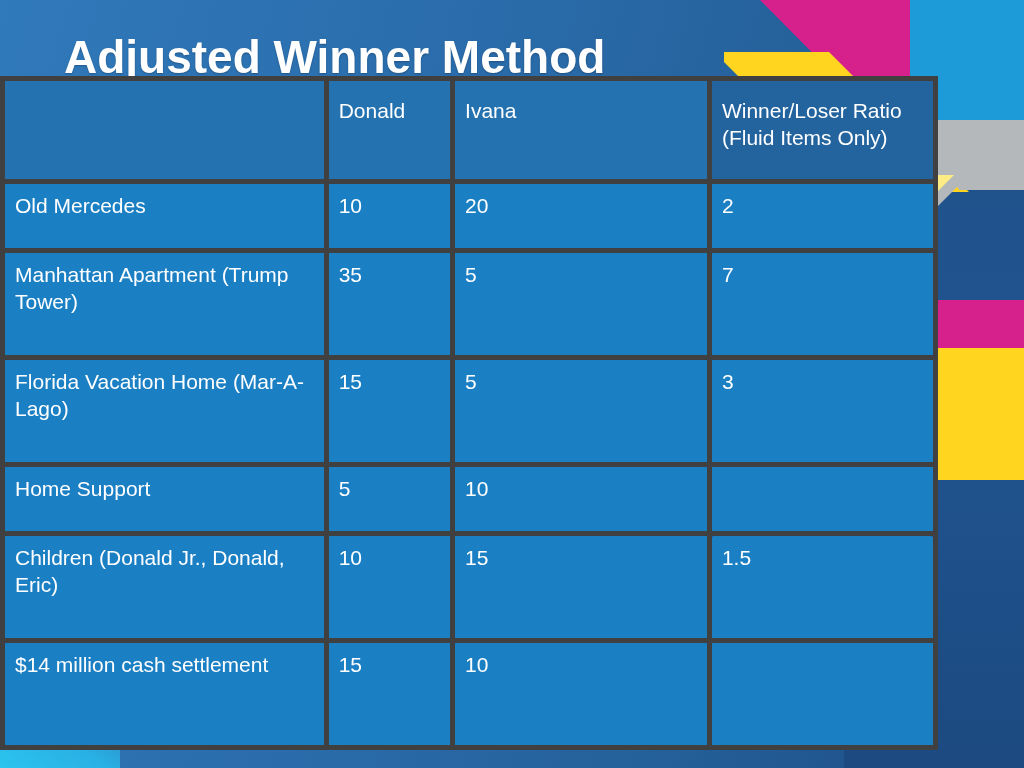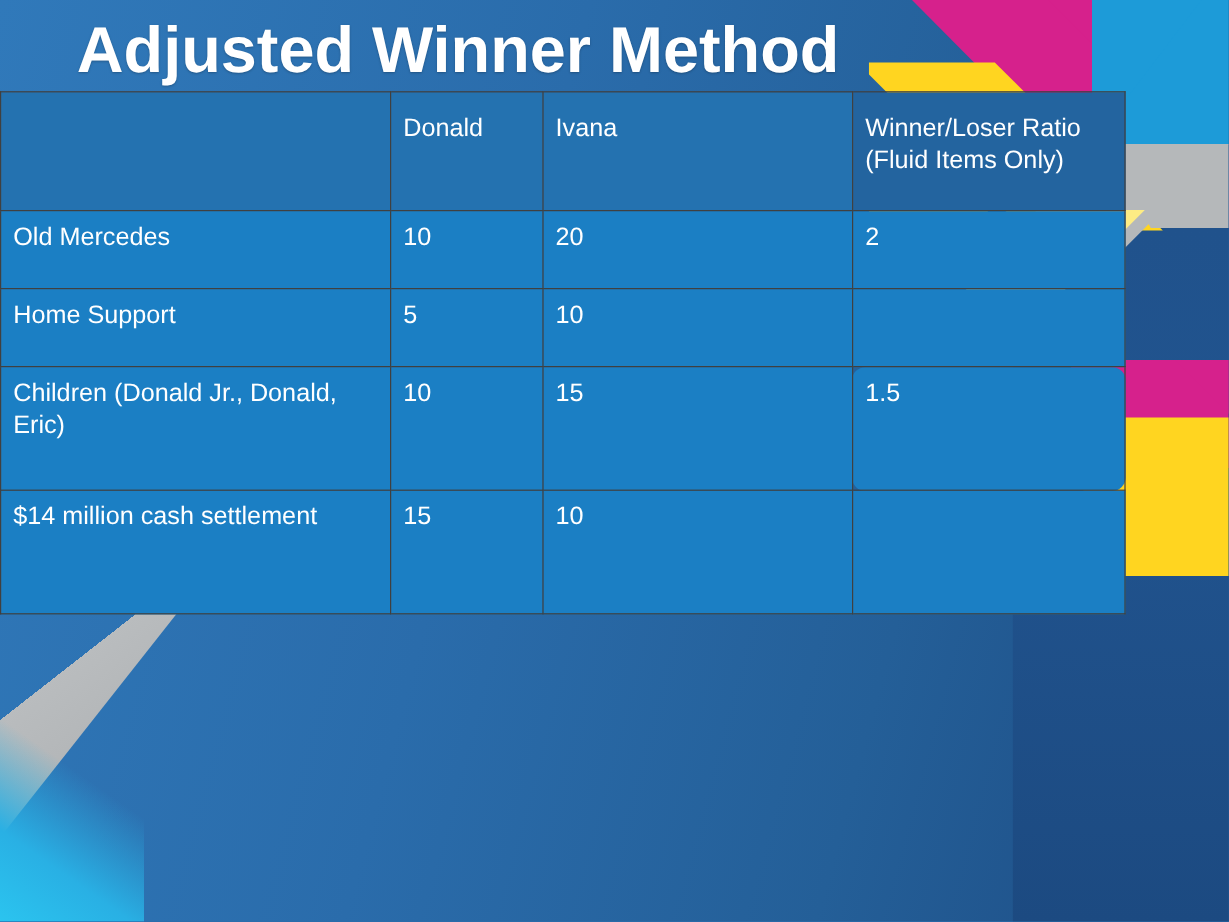--- a/index.html
+++ b/index.html
@@ -29,36 +29,36 @@
     background:linear-gradient(38deg,rgba(255,255,255,0) 0%,rgba(255,255,255,0) 30%,#b9bcbe 30%,#a9acae 100%);
     clip-path:polygon(0 0,100% 100%,0 100%);
     transform:scaleY(-1);
     transform-origin:center;
   }
   
   #decor{position:absolute;right:0;top:0;width:300px;height:480px;overflow:hidden;pointer-events:none;}
   #decor svg{display:block;}
   
   #title{
-    position:absolute;left:64px;top:16px;
+    position:absolute;left:64px;top:31px;
     color:#ffffff;
-    font-size:54px;line-height:52px;
+    font-size:46px;line-height:52px;
     font-weight:bold;
     letter-spacing:0px;
     text-shadow:0 1px 2px rgba(0,0,0,.25);
     white-space:nowrap;
   }
   
   #award-table{
     position:absolute;left:0;top:76px;width:938px;
     border-collapse:collapse;
     table-layout:fixed;
   }
   #award-table td, #award-table th{
-    border:1px solid #404040;
+    border:5px solid #404040;
     padding:8px 10px 10px 10px;
     color:#ffffff;
     font-size:21px;
     line-height:27px;
     font-weight:normal;
     text-align:left;
     vertical-align:top;
     background:#1b7fc4;
   }
   #award-table thead td{
@@ -142,20 +142,32 @@
       </td>
     </tr>
   </thead>
   <tbody id="tbody">
       <tr class="row-item">
         <td class="c-item cell-plain">Old Mercedes</td>
         <td class="c-don cell-red" style="color: rgb(255, 255, 255);">10</td>
         <td class="c-iva cell-green" style="color: rgb(255, 255, 255);">20</td>
         <td class="c-ratio cell-plain ratio-cell">2</td>
       </tr>
+      <tr class="row-tall">
+        <td class="c-item cell-plain">Manhattan Apartment (Trump Tower)</td>
+        <td class="c-don cell-green" style="color: rgb(255, 255, 255);">35</td>
+        <td class="c-iva cell-red" style="color: rgb(255, 255, 255);">5</td>
+        <td class="c-ratio cell-plain ratio-cell">7</td>
+      </tr>
+      <tr class="row-tall">
+        <td class="c-item cell-plain">Florida Vacation Home (Mar-A-Lago)</td>
+        <td class="c-don cell-green" style="color: rgb(255, 255, 255);">15</td>
+        <td class="c-iva cell-red" style="color: rgb(255, 255, 255);">5</td>
+        <td class="c-ratio cell-plain ratio-cell">3</td>
+      </tr>
       <tr class="row-item">
         <td class="c-item cell-plain">Home Support</td>
         <td class="c-don cell-red" style="color: rgb(255, 255, 255);">5</td>
         <td class="c-iva cell-green" style="color: rgb(255, 255, 255);">10</td>
         <td class="c-ratio cell-plain ratio-cell"></td>
       </tr>
       <tr class="row-tall">
         <td class="c-item cell-plain">Children (Donald Jr., Donald, Eric)</td>
         <td class="c-don cell-red" style="color: rgb(255, 255, 255);">10</td>
         <td class="c-iva cell-green" style="color: rgb(255, 255, 255);">15</td>

